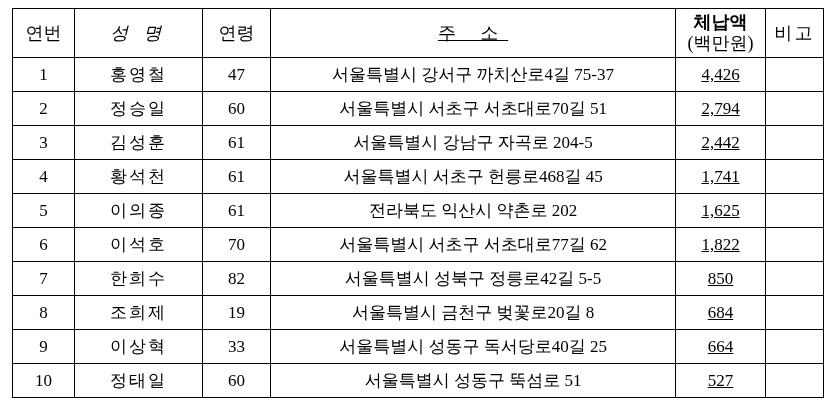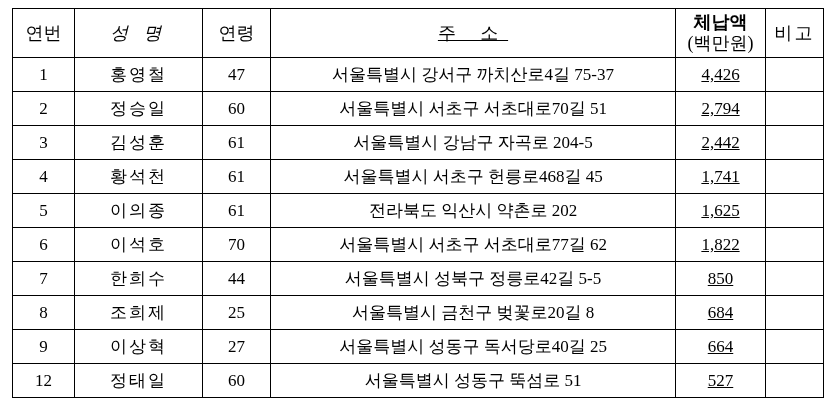--- a/index.html
+++ b/index.html
@@ -155,43 +155,43 @@
         <td>6</td>
         <td class="cell-name">이석호</td>
         <td>70</td>
         <td class="cell-addr">서울특별시 서초구 서초대로77길 62</td>
         <td class="cell-amount">1,822</td>
         <td class="cell-note"></td>
       </tr>
       <tr>
         <td>7</td>
         <td class="cell-name">한희수</td>
-        <td>44</td>
+        <td>82</td>
         <td class="cell-addr">서울특별시 성북구 정릉로42길 5-5</td>
         <td class="cell-amount">850</td>
         <td class="cell-note"></td>
       </tr>
       <tr>
         <td>8</td>
         <td class="cell-name">조희제</td>
-        <td>25</td>
+        <td>19</td>
         <td class="cell-addr">서울특별시 금천구 벚꽃로20길 8</td>
         <td class="cell-amount">684</td>
         <td class="cell-note"></td>
       </tr>
       <tr>
         <td>9</td>
         <td class="cell-name">이상혁</td>
-        <td>27</td>
+        <td>33</td>
         <td class="cell-addr">서울특별시 성동구 독서당로40길 25</td>
         <td class="cell-amount">664</td>
         <td class="cell-note"></td>
       </tr>
       <tr>
-        <td>12</td>
+        <td>10</td>
         <td class="cell-name">정태일</td>
         <td>60</td>
         <td class="cell-addr">서울특별시 성동구 뚝섬로 51</td>
         <td class="cell-amount">527</td>
         <td class="cell-note"></td>
       </tr>
     </tbody>
   </table>
 </div>
 

